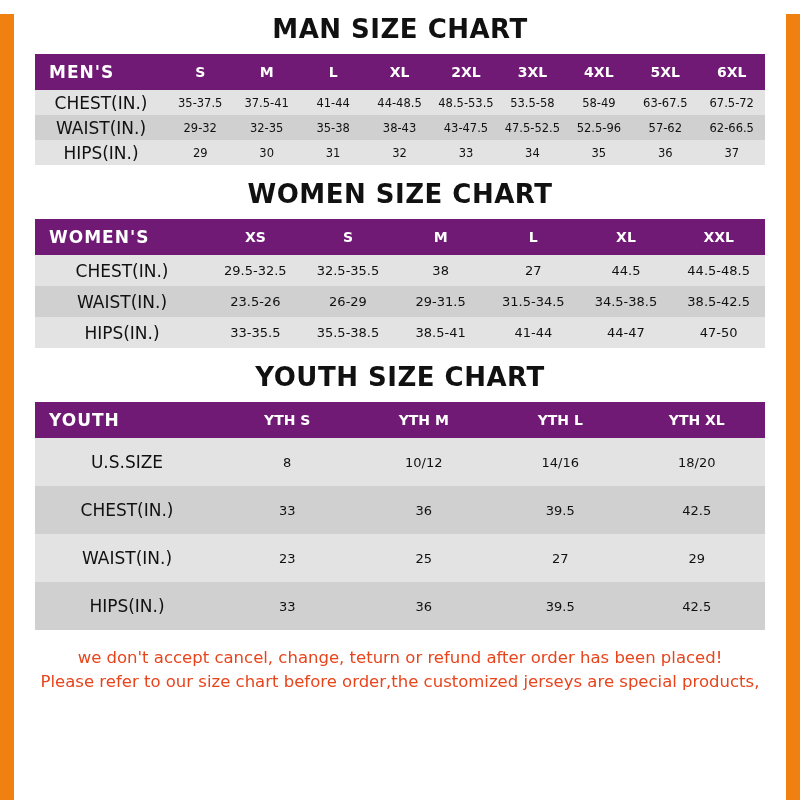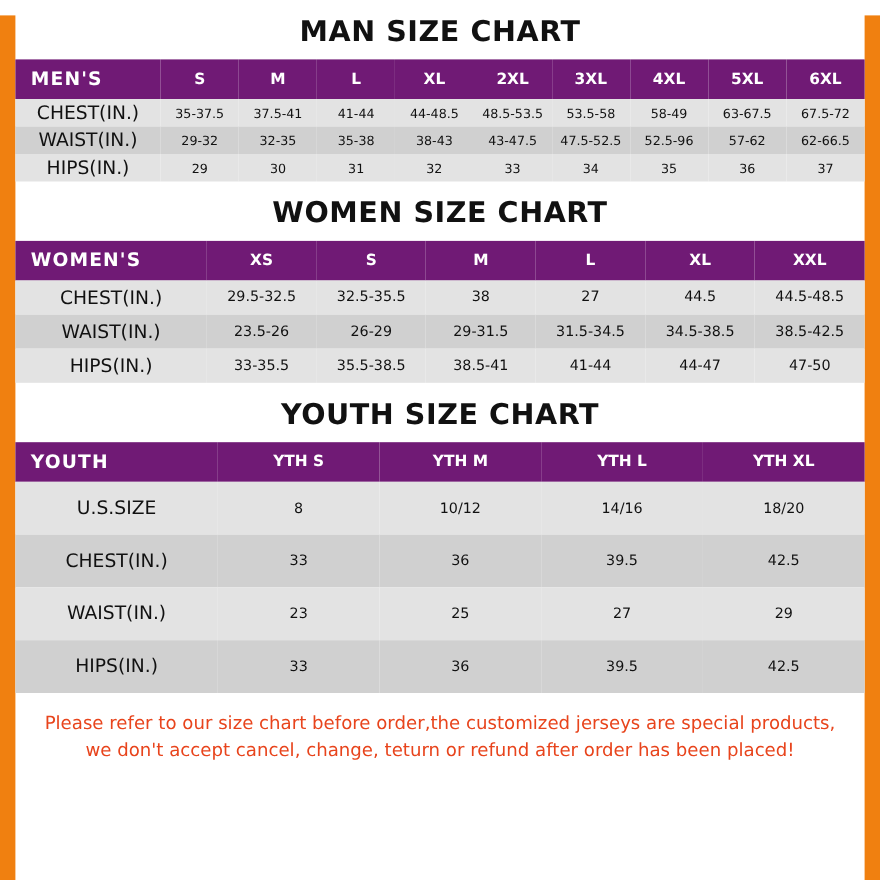--- a/index.html
+++ b/index.html
@@ -33,21 +33,21 @@
   .header-title {
     font-family: "DejaVu Sans", sans-serif;
     font-weight: bold;
     font-size: 48px;
     letter-spacing: 1px;
     color: #111111;
     text-align: center;
     line-height: 1;
   }
   .content {
-    padding: 0 0;
+    padding: 0 21px;
     box-sizing: border-box;
   }
   .section {
     margin-top: 14px;
   }
   .section-title {
     text-align: center;
     font-family: "DejaVu Sans", sans-serif;
     font-weight: bold;
     font-size: 26px;
@@ -270,18 +270,18 @@
             <td>33</td>
             <td>36</td>
             <td>39.5</td>
             <td>42.5</td>
           </tr>
         </tbody>
       </table>
     </div>
 
     <div class="footer-note">
+      <div>we don't accept cancel, change, teturn or refund after order has been placed!</div>
       <div>Please refer to our size chart before order,the customized jerseys are special products,</div>
-      <div>we don't accept cancel, change, teturn or refund after order has been placed!</div>
     </div>
 
   </div>
 </div>
 
 </body></html>

